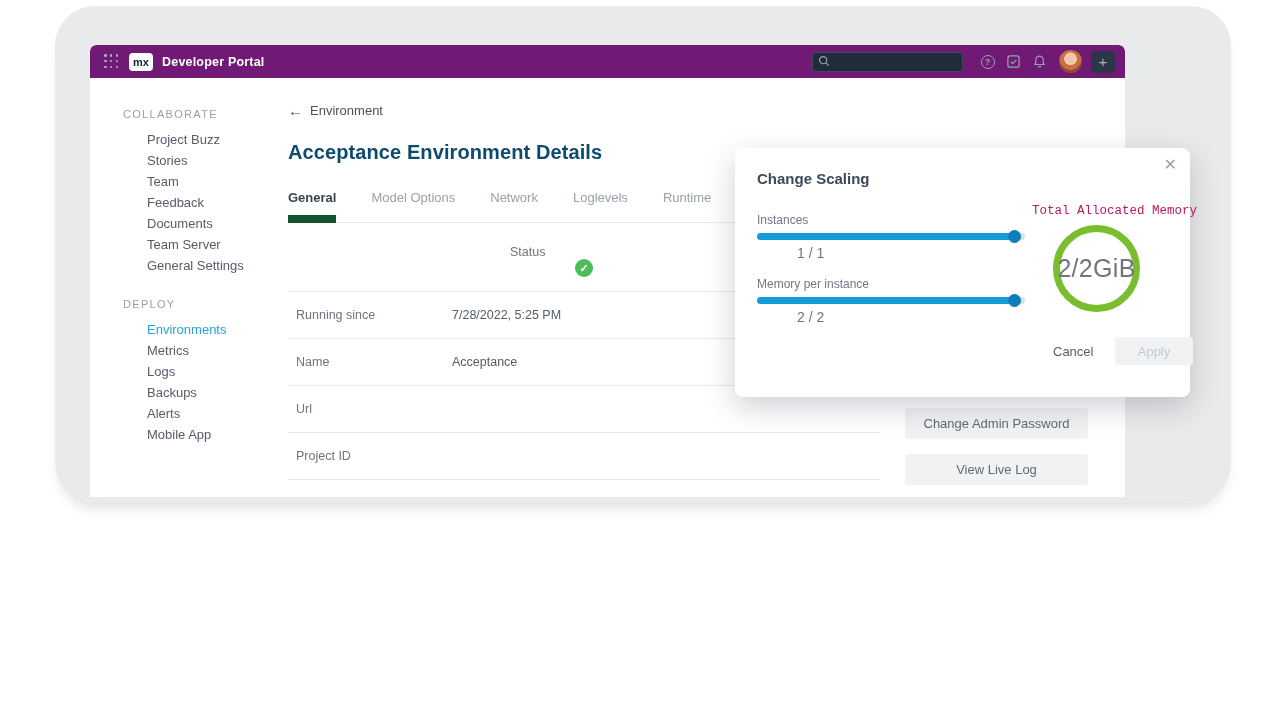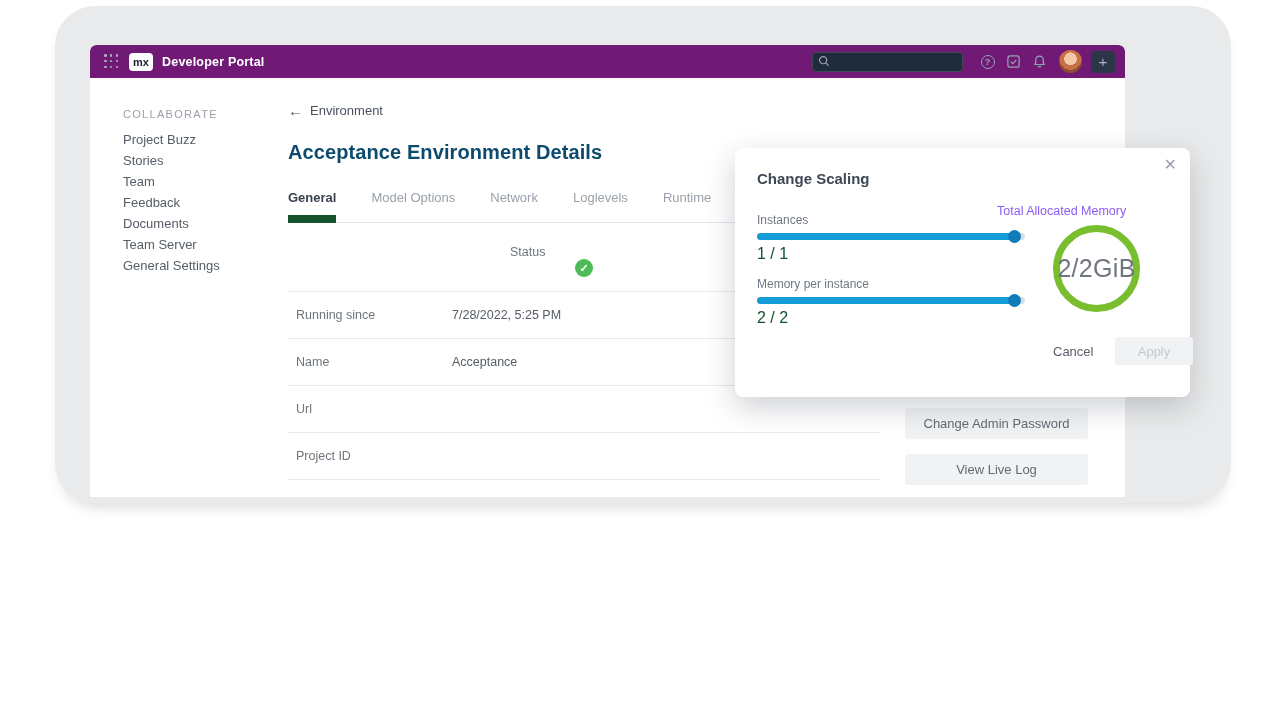--- a/index.html
+++ b/index.html
@@ -34,21 +34,21 @@
   .avatar { width:23px; height:23px; border-radius:50%; margin:0 9px 0 2px; cursor:pointer;
     background:radial-gradient(circle at 50% 38%, #f2c9a8 0 34%, #c96f46 35% 60%, #8f4a33 61% 100%); }
   .plus-btn { width:24px; height:22px; background:#2b3749; border-radius:4px; color:#aab2bf; font-size:15px;
     display:flex; align-items:center; justify-content:center; cursor:pointer; }
 
   
   .app-body { display:flex; height:419px; }
   .sidebar { width:198px; padding:30px 0 0 33px; flex:none; }
   .side-section { margin-bottom:22px; }
   .side-title { font-size:11px; color:#9aa1aa; letter-spacing:1.3px; font-weight:400; margin-bottom:9px; }
-  .side-item { font-size:13px; color:#555d68; line-height:21px; cursor:pointer; }
+  .side-item { font-size:13px; color:#555d68; line-height:21px; cursor:pointer;margin-left:24px; }
   .side-item.active { color:#2e9fd9; }
 
   .content { flex:1; padding-top:0; }
   .back-link { margin-top:25px; display:inline-flex; align-items:center; gap:7px; font-size:13px; color:#4a525e; cursor:pointer; }
   .back-link .arr { font-size:15px; line-height:13px; }
   h1.page-title { margin-top:21px; font-size:20px; font-weight:700; color:#0c4a6e; letter-spacing:.1px; }
 
   .tabs { display:flex; gap:35px; margin-top:26px; border-bottom:1px solid #e4e7ea; width:592px; }
   .tab { font-size:13px; color:#9aa1aa; padding-bottom:10px; cursor:pointer; white-space:nowrap; }
   .tab.active { color:#3a4250; font-weight:700; border-bottom:8px solid #14532d; margin-bottom:-1px; }
@@ -69,24 +69,24 @@
   .modal { position:absolute; left:735px; top:148px; width:455px; height:249px; background:#ffffff;
     border-radius:8px; box-shadow:0 10px 30px rgba(30,40,60,.22); z-index:5; }
   .modal-close { position:absolute; right:13px; top:7px; font-size:16px; color:#9aa1aa; cursor:pointer; line-height:20px; }
   .modal-title { position:absolute; left:22px; top:22px; font-size:15px; font-weight:700; color:#3f4856; }
 
   .slider-group { position:absolute; left:22px; width:268px; }
   .slider-label { font-size:12px; color:#707883; margin-bottom:6px; }
   .slider-track { position:relative; width:268px; height:7px; background:#d9dee3; border-radius:4px; cursor:pointer; }
   .slider-fill { position:absolute; left:0; top:0; height:7px; width:258px; background:#149cd8; border-radius:4px; }
   .slider-thumb { position:absolute; left:251px; top:-3px; width:13px; height:13px; background:#0e7db8; border-radius:50%; cursor:grab; }
-  .slider-value { font-size:16px; color:#14532d; margin-top:5px; }
+  .slider-value { font-size:14px; color:#737373; margin-top:5px;margin-left:40px; }
   .sg1 { top:65px; } .sg2 { top:129px; }
 
-  .mem-label { position:absolute; left:262px; top:56px; width:200px; text-align:left; font-size:12.5px; color:#8b5cf6; }
+  .mem-label { position:absolute; left:262px; top:56px; width:200px; text-align:right; font-size:12.5px; color:#be185d;font-family:Liberation Mono, monospace; }
   .mem-ring { position:absolute; left:318px; top:77px; width:87px; height:87px; border:7px solid #79be2e;
     border-radius:50%; display:flex; align-items:center; justify-content:center; }
   .mem-value { font-size:25px; color:#70767d; letter-spacing:.3px; }
 
   .modal-cancel { position:absolute; left:318px; top:196px; background:none; border:none; font-size:13px;
     color:#575e69; cursor:pointer; font-family:"Liberation Sans",sans-serif; }
   .modal-apply { position:absolute; left:380px; top:189px; width:78px; height:28px; background:#f0f2f4;
     border:none; border-radius:3px; font-size:13px; color:#c4c9cf; font-family:"Liberation Sans",sans-serif; cursor:default; }
 </style>
 </head>
@@ -148,20 +148,29 @@
         <div class="side-section">
           <div class="side-title">COLLABORATE</div>
           <div class="side-item">Project Buzz</div>
           <div class="side-item">Stories</div>
           <div class="side-item">Team</div>
           <div class="side-item">Feedback</div>
           <div class="side-item">Documents</div>
           <div class="side-item">Team Server</div>
           <div class="side-item">General Settings</div>
         </div>
+        <div class="side-section">
+          <div class="side-title">DEPLOY</div>
+          <div class="side-item active">Environments</div>
+          <div class="side-item">Metrics</div>
+          <div class="side-item">Logs</div>
+          <div class="side-item">Backups</div>
+          <div class="side-item">Alerts</div>
+          <div class="side-item">Mobile App</div>
+        </div>
       </div>
 
       <div class="content">
         <div class="back-link">
           <span class="arr">←</span>
           <span>Environment</span>
         </div>
         <h1 class="page-title">Acceptance Environment Details</h1>
 
         <div class="tabs">

